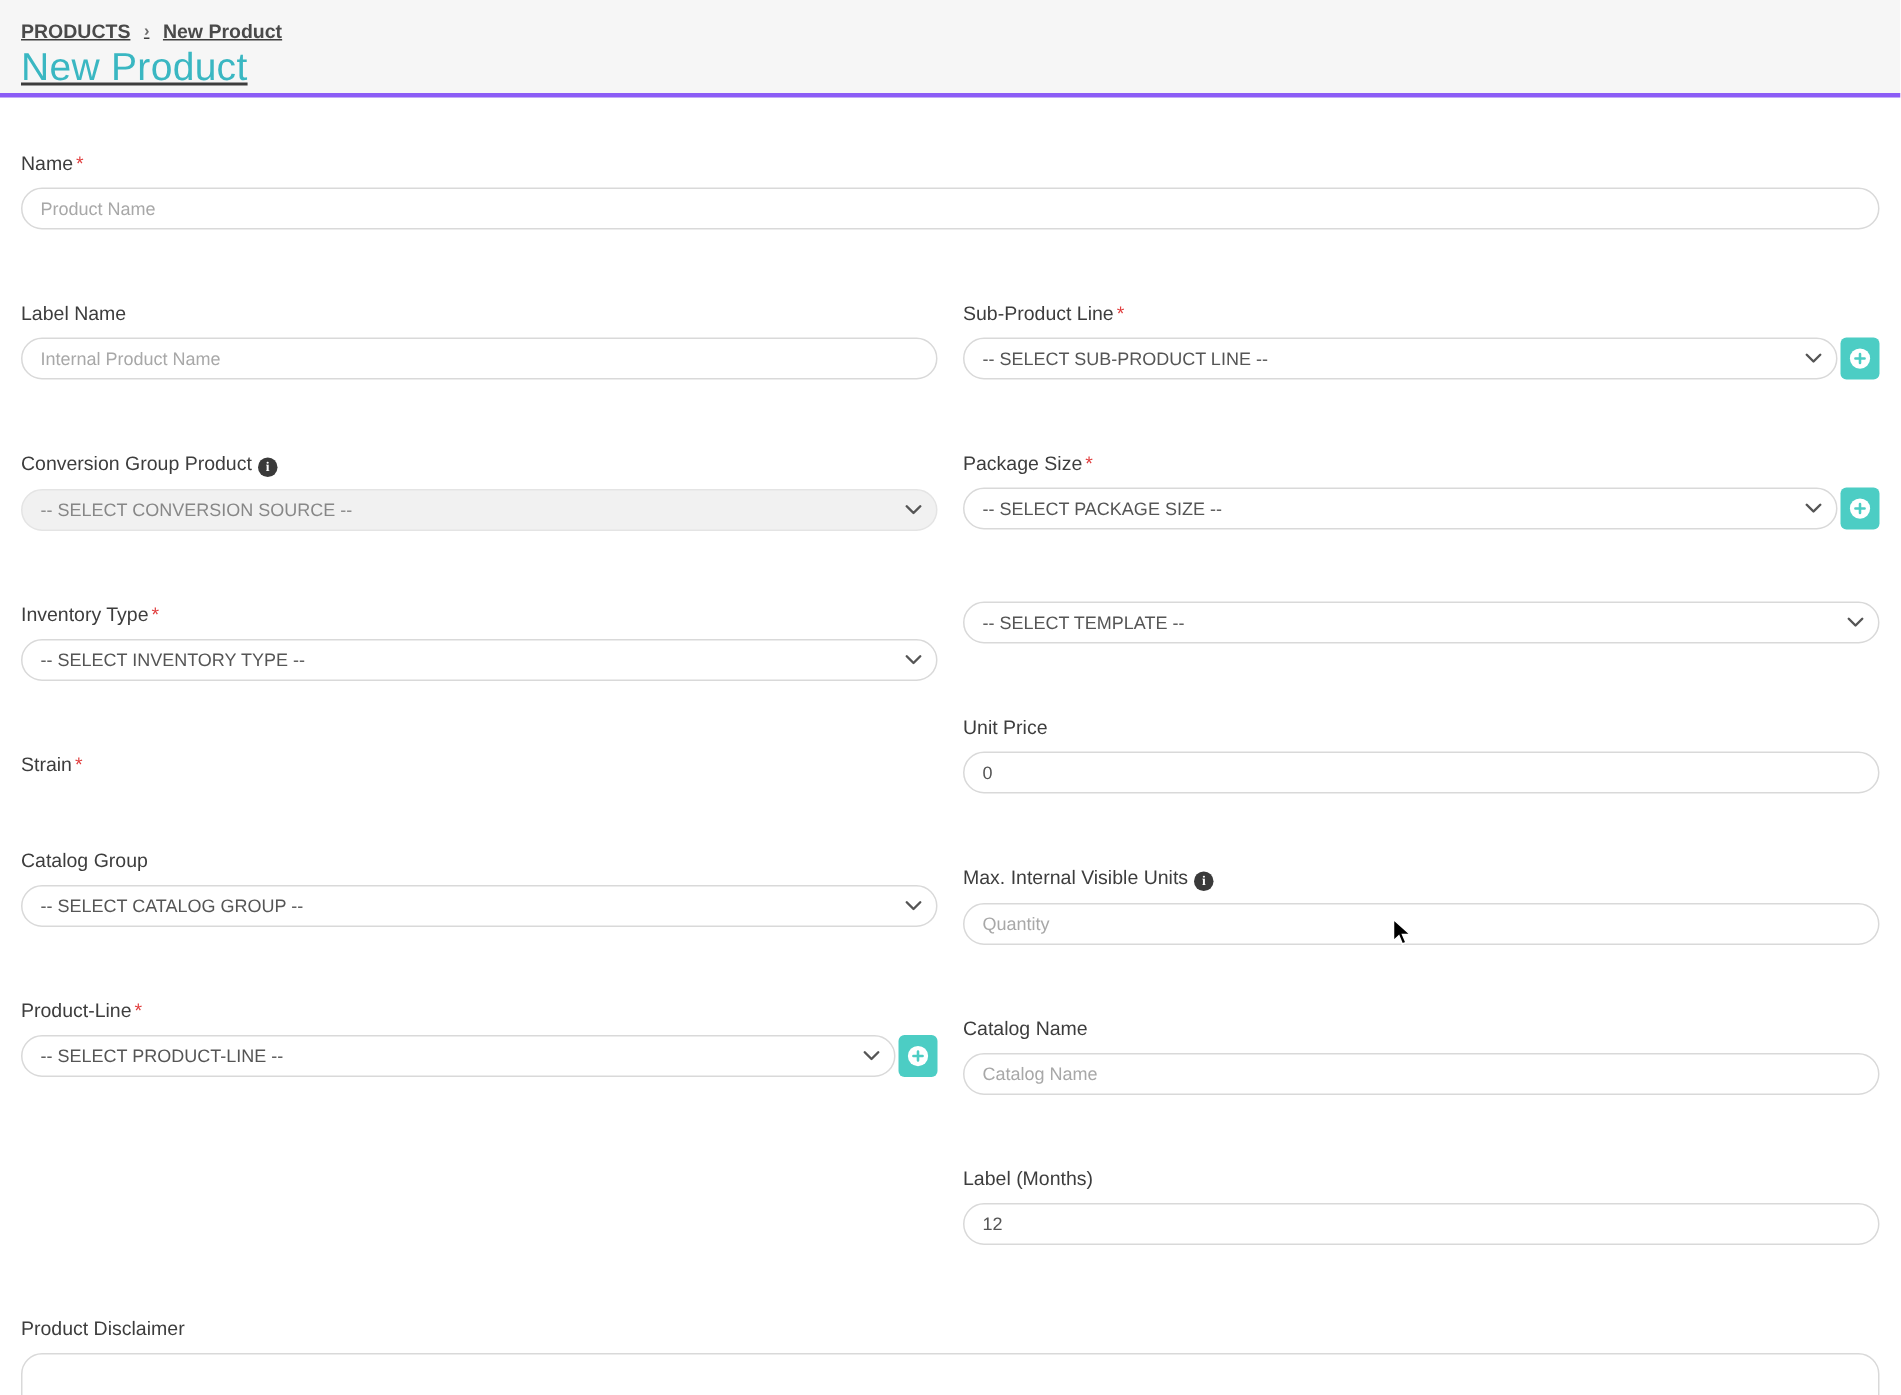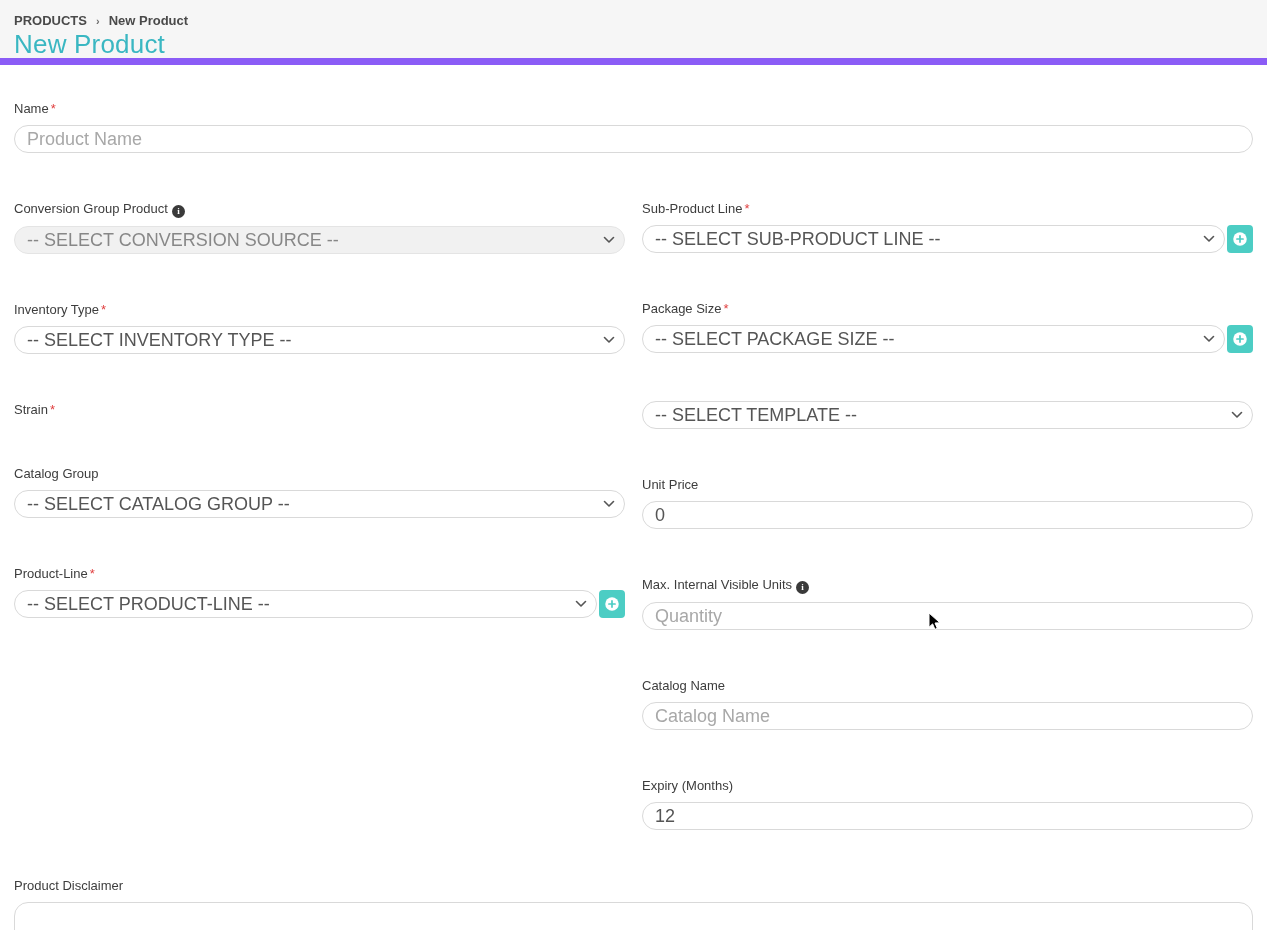--- a/index.html
+++ b/index.html
@@ -6,23 +6,24 @@
   html,body { background:#ffffff; }
   body {
     width:1267px; height:930px;
     font-family:"Liberation Sans","DejaVu Sans",sans-serif;
     position:relative; overflow:hidden;
     color:#3d3d3d;
   }
   
   .page-header {
     background:#f6f6f6;
-    border-bottom:7px solid #8b5cf6;
+    border-bottom:3px solid #8b5cf6;
     padding:13px 14px 8px 14px;
     height:65px;
+    text-decoration:underline;
   }
   .breadcrumb { font-size:13px; color:#4a4a4a; display:flex; align-items:center; gap:9px; }
   .breadcrumb .crumb { font-weight:600; }
   .breadcrumb .crumb-link { cursor:pointer; }
   .breadcrumb .sep { color:#6d6d6d; font-size:11px; font-weight:700; }
   .page-title { font-size:26px; font-weight:400; color:#3ab7c2; margin-top:1px; letter-spacing:.2px; }
 
   
   .form-area { padding:36px 14px 0 14px; }
   .full-row { margin-bottom:30px; }
@@ -38,21 +39,21 @@
   .info-icon {
     display:inline-block; width:13px; height:13px; border-radius:50%;
     background:#3a3a3a; color:#fff; font-size:9px; font-weight:700;
     text-align:center; line-height:13px; vertical-align:-1px; margin-left:4px;
     font-family:"Liberation Serif","DejaVu Serif",serif;
   }
 
   .text-input, .textarea, .select-wrap select {
     width:100%; height:28px;
     border:1px solid #d9d9d9; border-radius:14px;
-    padding:0 12px; font-size:18px; color:#555;
+    padding:0 12px; font-size:12px; color:#555;
     font-family:"Liberation Sans","DejaVu Sans",sans-serif;
     background:#fff; outline:none;
   }
   .text-input::placeholder, .textarea::placeholder { color:#a8a8a8; opacity:1; }
 
   .control-row { display:flex; align-items:center; }
   .select-wrap { position:relative; flex:1; }
   .select-wrap select {
     appearance:none; -webkit-appearance:none; -moz-appearance:none;
     padding-right:30px; cursor:pointer;
@@ -90,20 +91,24 @@
 
   <div class="field full-row">
     <label><span>Name</span><span class="req">*</span></label>
     <input type="text" class="text-input" placeholder="Product Name" style="">
   </div>
 
   <div class="two-col">
 
     <div>
 
+      <div class="field">
+        <label><span>Label Name</span></label>
+        <input type="text" class="text-input" placeholder="Internal Product Name" style="">
+      </div>
 
       <div class="field">
         <label><span>Conversion Group Product</span><span class="info-icon">i</span></label>
         <div class="control-row">
           <div class="select-wrap">
             <select disabled="">
               <option>-- SELECT CONVERSION SOURCE --</option>
             </select>
             <span class="select-chevron">
               <svg width="12" height="8" viewBox="0 0 12 8">
@@ -250,21 +255,21 @@
         <label><span>Max. Internal Visible Units</span><span class="info-icon">i</span></label>
         <input type="text" class="text-input" placeholder="Quantity" style="">
       </div>
 
       <div class="field">
         <label><span>Catalog Name</span></label>
         <input type="text" class="text-input" placeholder="Catalog Name" style="">
       </div>
 
       <div class="field">
-        <label><span>Expiry (Months)</span></label>
+        <label><span>Label (Months)</span></label>
         <input type="text" class="text-input" value="12" style="">
       </div>
 
     </div>
   </div>
 
   <div class="field full-row" style="margin-bottom:34px;">
     <label><span>Product Disclaimer</span></label>
     <textarea class="textarea" style=""></textarea>
   </div>

